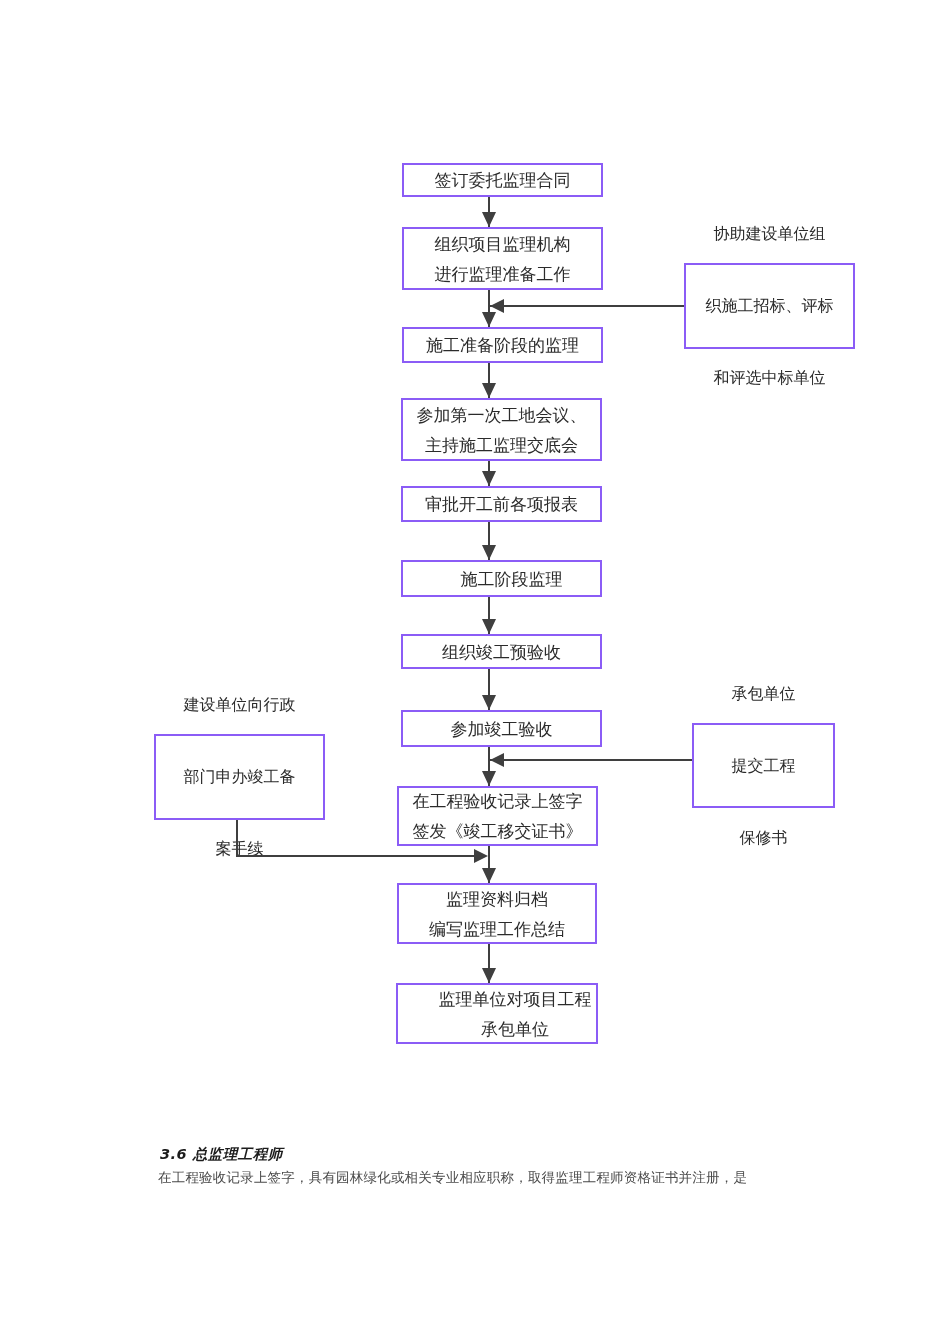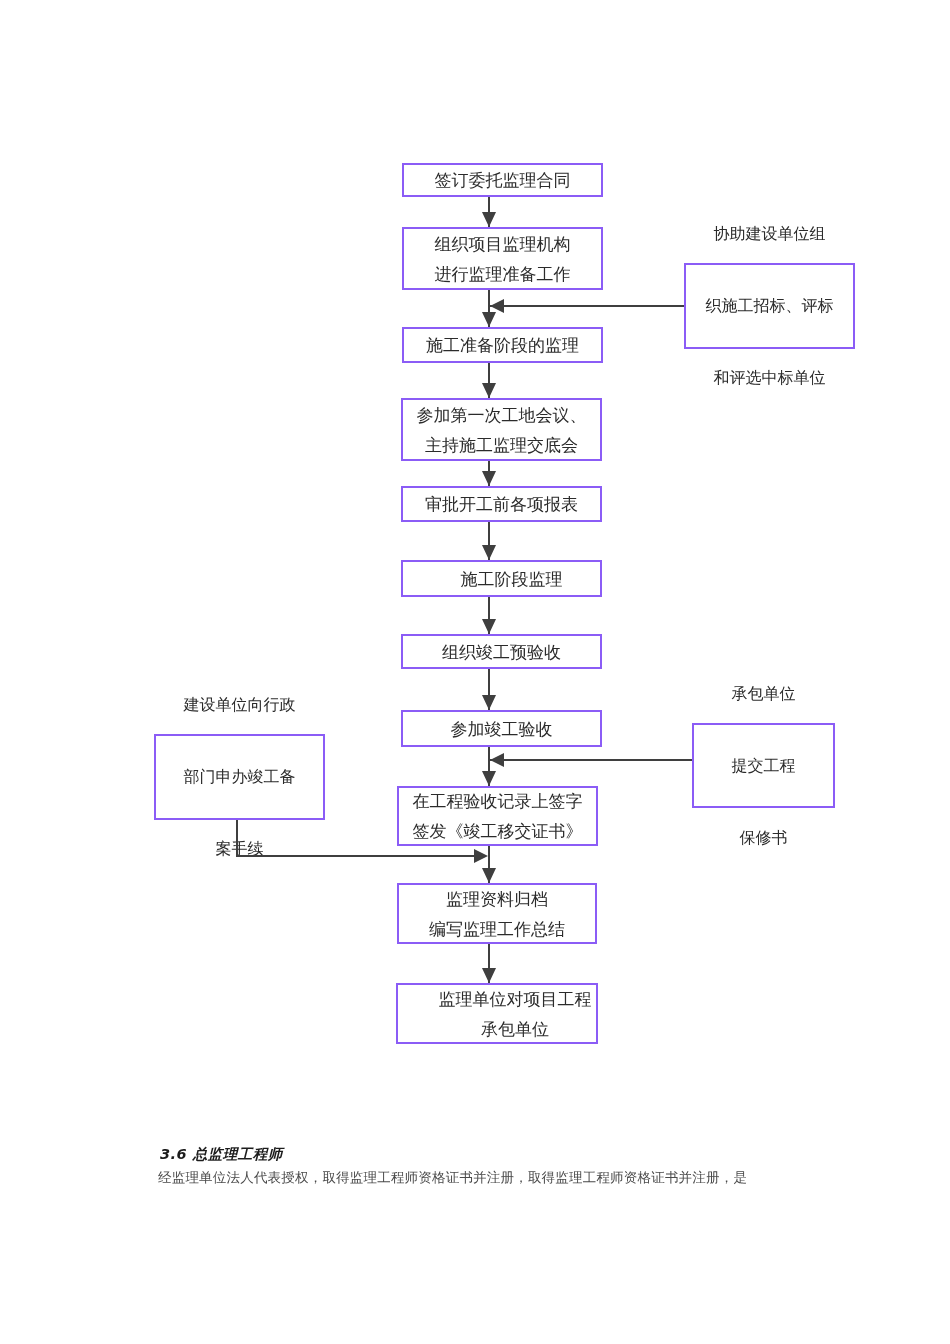--- a/index.html
+++ b/index.html
@@ -132,15 +132,15 @@
   <div class="arr-left" style="left:490px;top:299px;"></div>
 
   <div class="hline" style="left:490px;top:759px;width:202px;"></div>
   <div class="arr-left" style="left:490px;top:753px;"></div>
 
   <div class="vline" style="left:236px;top:820px;height:37px;"></div>
   <div class="hline" style="left:236px;top:855px;width:240px;"></div>
   <div class="arr-right" style="left:474px;top:849px;"></div>
 
   <div class="heading">3.6 总监理工程师</div>
-  <div class="paragraph">经监理单位法人代表授权，取得监理工程师资格证书并注册，取得监理工程师资格证书并注册，是</div>
+  <div class="paragraph">在工程验收记录上签字，具有园林绿化或相关专业相应职称，取得监理工程师资格证书并注册，是</div>
 
 </div>
 
 </body></html>

